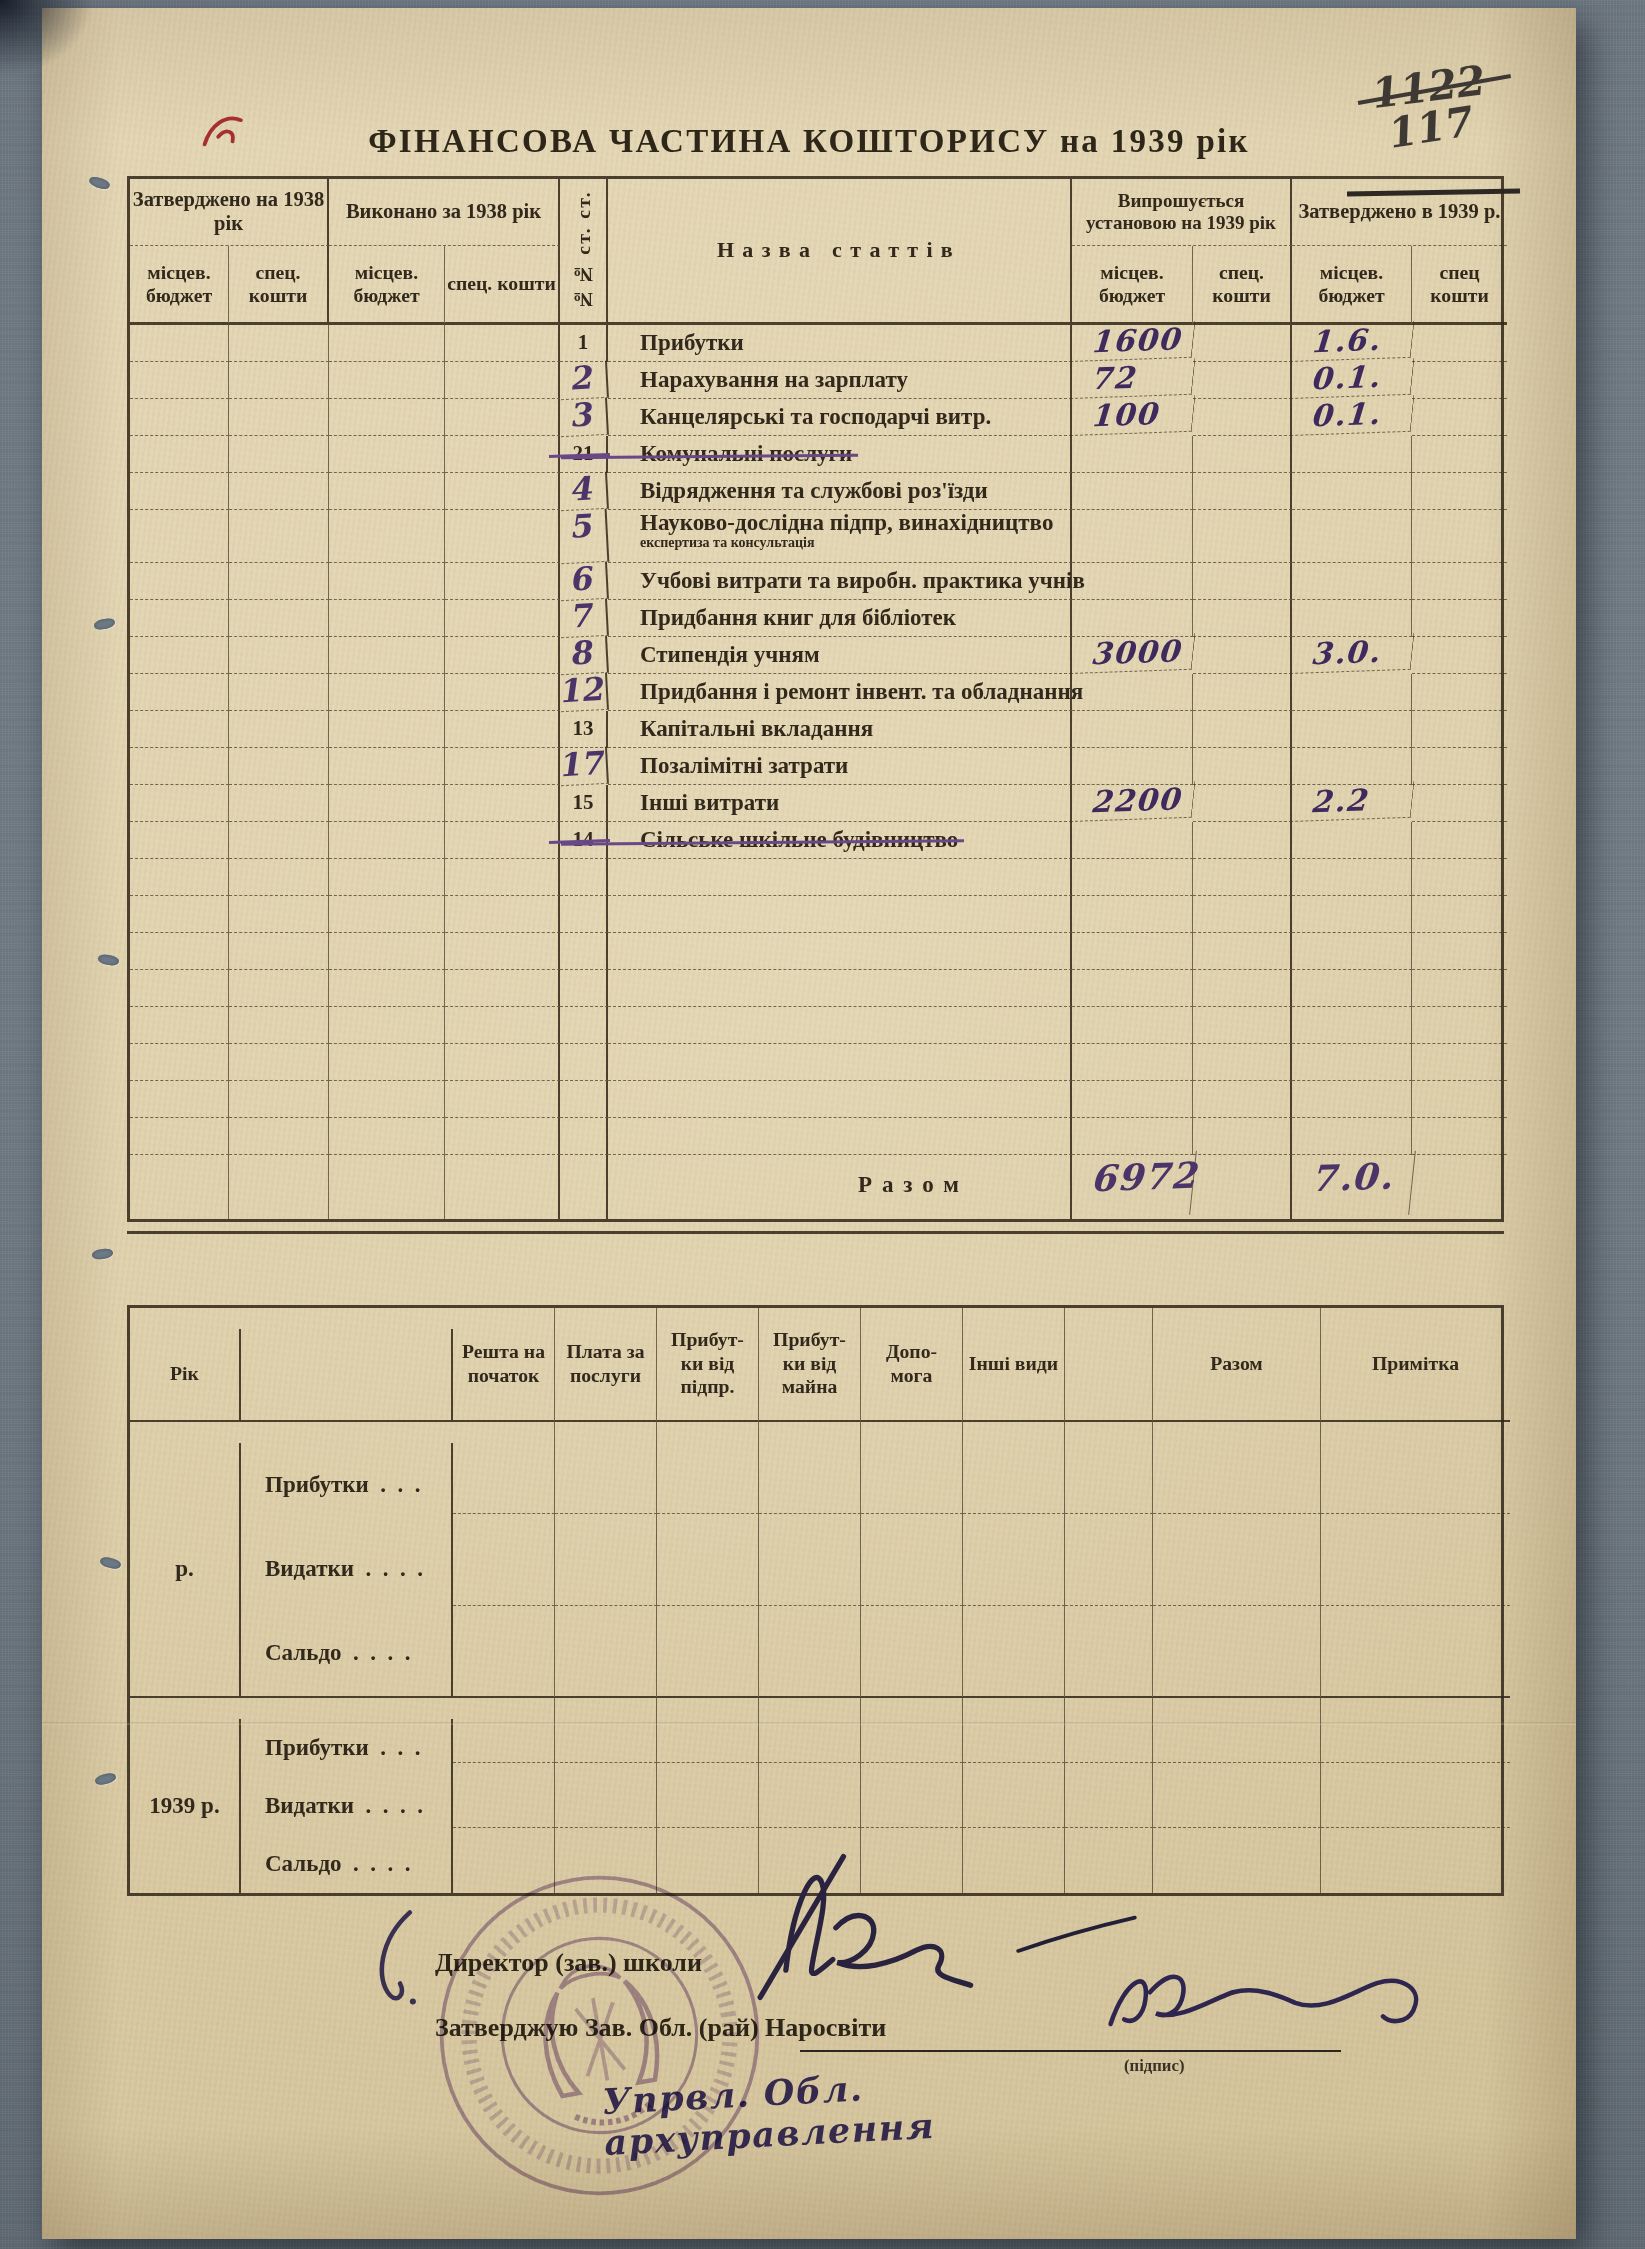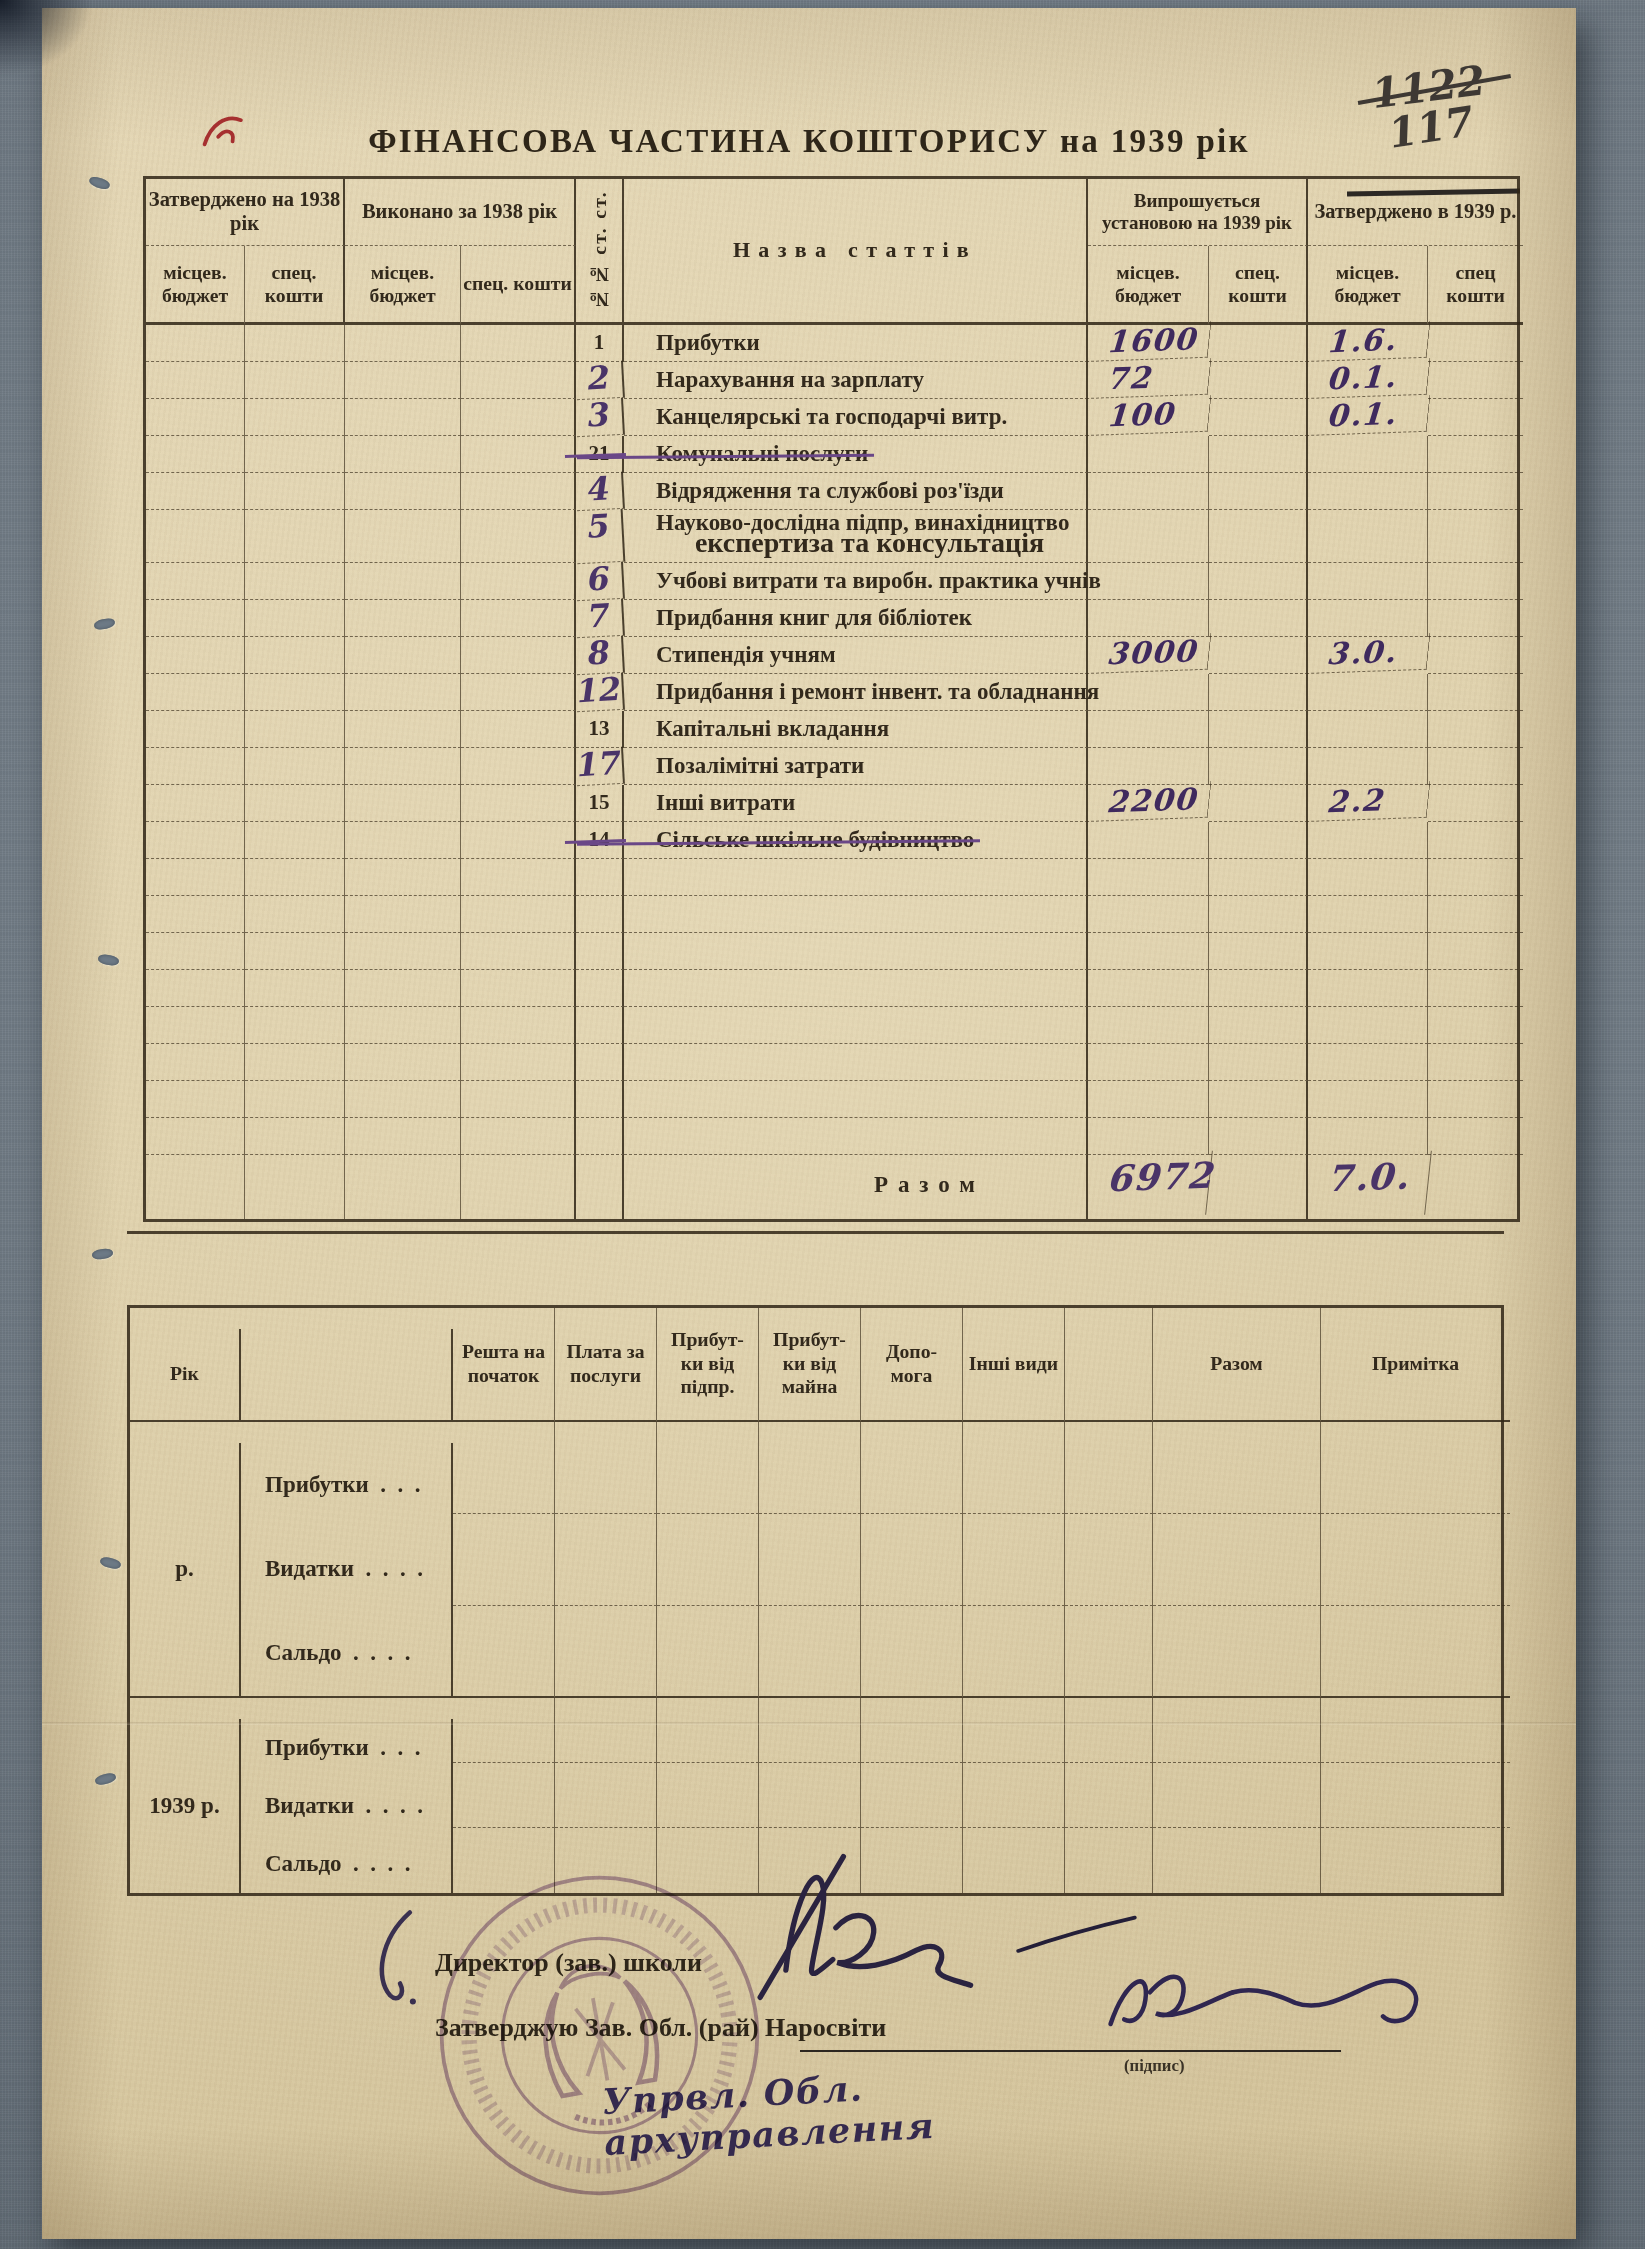--- a/index.html
+++ b/index.html
@@ -33,21 +33,21 @@
       linear-gradient(90deg, rgba(110,85,50,.16), rgba(110,85,50,0) 5%, rgba(110,85,50,0) 94%, rgba(110,85,50,.22)),
       linear-gradient(0deg, rgba(110,85,50,.2), rgba(110,85,50,0) 5%, rgba(110,85,50,0) 94%, rgba(110,85,50,.12));}
   .crease{position:absolute;left:0;width:100%;height:3px;
     background:linear-gradient(rgba(90,70,40,.16), rgba(255,250,230,.22));}
 
   
   .doc-title{position:absolute;top:115px;left:0;width:100%;text-align:center;
     font-weight:700;font-size:33px;letter-spacing:2.3px;color:#2e2619;}
 
   
-  .t1{position:absolute;left:101px;top:168px;width:1377px;
+  .t1{position:absolute;left:85px;top:168px;width:1377px;
     display:grid;box-sizing:border-box;border:3px solid var(--line);
     grid-template-columns:99px 100px 116px 115px 48px 464px 121px 99px 120px 95px;
     grid-template-rows:67px 79px repeat(5,37px) 53px repeat(8,37px) repeat(8,37px) 64px;}
   .dline{position:absolute;left:85px;top:1223px;width:1377px;height:3px;background:var(--line);}
   .cell{position:relative;box-sizing:border-box;border-right:1.5px solid var(--line-soft);
     border-bottom:1.5px dashed var(--line-soft);overflow:visible;}
   .vh{border-right:2.3px solid var(--line);}
   .nr{border-right:none;}
   .hcell{display:flex;flex-direction:column;align-items:center;justify-content:center;
     text-align:center;font-weight:700;}
@@ -63,21 +63,21 @@
   .vert{writing-mode:vertical-rl;transform:rotate(180deg);font-weight:700;font-size:19.7px;letter-spacing:2.3px;}
   .hname span{letter-spacing:8.3px;font-size:22px;}
   .numcell{text-align:center;}
   .numcell.printed{font-weight:700;font-size:21px;line-height:35px;}
   .numcell.hand{font-family:"DejaVu Serif",serif;font-style:italic;font-weight:700;
     font-size:32px;line-height:33px;color:#4a3468;transform:rotate(-3deg);}
   .numcell.crossedn::after{content:'';position:absolute;left:-10.6px;right:-4.5px;top:52%;height:3px;
     background:#6a4787;transform:rotate(-2deg);}
   .namecell{font-weight:700;font-size:23px;line-height:30px;padding:3px 3px 0 32px;}
   .nm{position:relative;white-space:nowrap;display:inline-block;}
-  .nm2{text-align:center;font-size:28px;line-height:23px;margin-top:-4.5px;}
+  .nm2{font-size:14px;line-height:23px;margin-top:-4.5px;}
   .crossed .nm::after{content:'';position:absolute;left:-79px;right:-6px;top:54%;height:3px;
     background:#6a4787;transform:rotate(-.5deg);}
   .tallname{line-height:24px;padding-top:1.5px;}
   .handv{font-family:"DejaVu Serif",serif;font-style:italic;font-weight:600;
     font-size:30px;line-height:35px;color:var(--hand2);padding-left:21px;letter-spacing:1.5px;
     transform:skewX(-8deg) rotate(-2deg);transform-origin:left center;}
   .trow-total{border-bottom:none;}
   .totallabel{font-weight:700;font-size:23px;line-height:59px;letter-spacing:9.9px;padding-left:250px;}
   .totalhand{font-size:36px;line-height:48px;color:#4a3468;}
 

